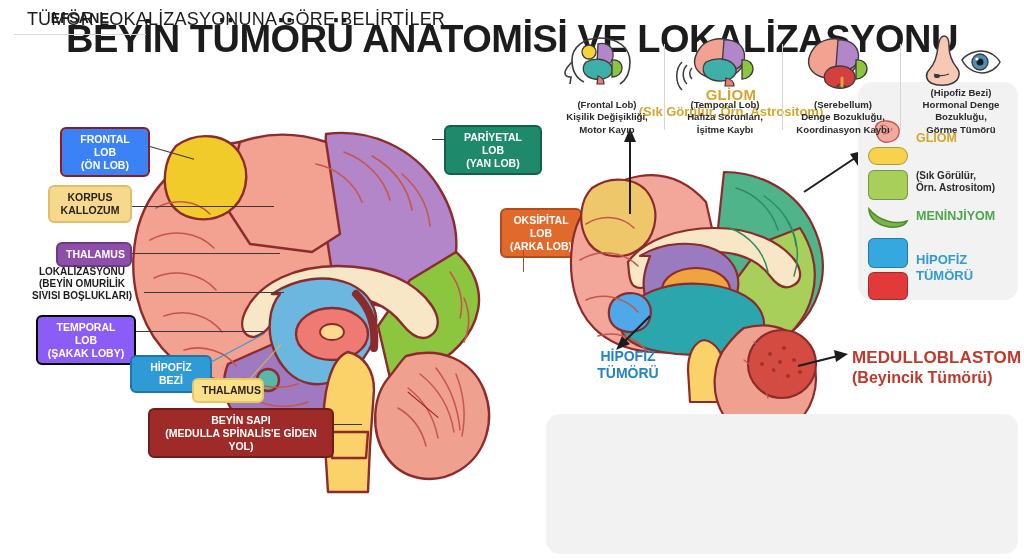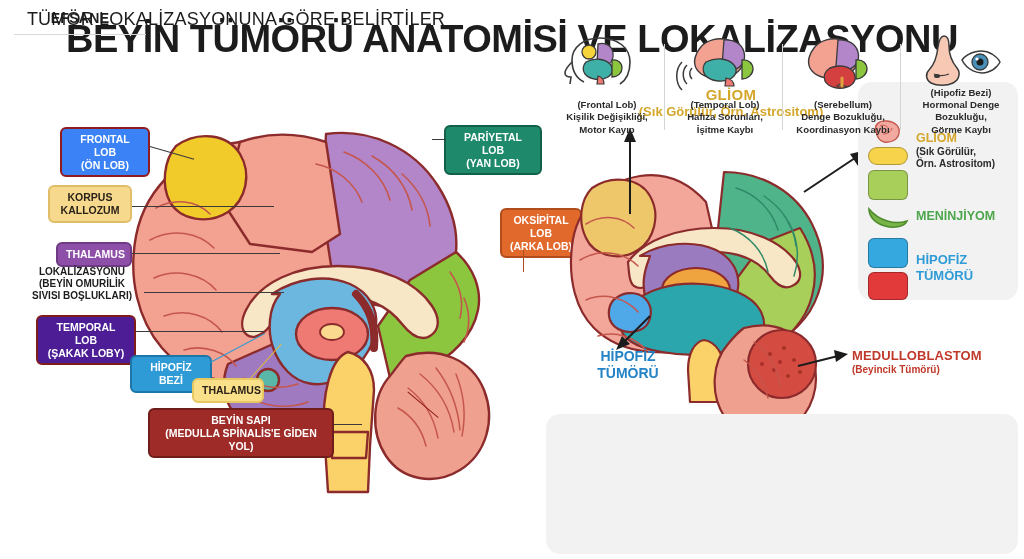--- a/index.html
+++ b/index.html
@@ -141,21 +141,21 @@
   <div class="leader" style="left:132px;top:206px;width:142px;"></div>
 
   <div class="badge" style="left:56px;top:242px;width:76px;background:#8e4fa8;color:#fff;border:2px solid #6d3a83;">THALAMUS</div>
   <div class="leader" style="left:132px;top:253px;width:148px;"></div>
 
   <div class="badge plain" style="left:22px;top:266px;width:120px;color:#1c1c1c;font-size:10px;">LOKALİZASYONU
 (BEYİN OMURİLİK
 SIVISI BOŞLUKLARI)</div>
   <div class="leader" style="left:144px;top:292px;width:140px;"></div>
 
-  <div class="badge" style="left:36px;top:315px;width:100px;background:#4c1d95;color:#fff;border:2px solid #7f1d1d;">TEMPORAL LOB
+  <div class="badge" style="left:36px;top:315px;width:100px;background:#8b5cf6;color:#fff;border:2px solid #000000;">TEMPORAL LOB
 (ŞAKAK LOBY)</div>
   <div class="leader" style="left:136px;top:331px;width:128px;"></div>
 
   <div class="badge" style="left:130px;top:355px;width:82px;background:#2e9bd6;color:#fff;border:2px solid #1c76a8;">HİPOFİZ BEZİ</div>
   <div class="leader" style="left:210px;top:362px;width:62px;transform:rotate(-28deg);background:#2e9bd6;"></div>
 
   <div class="badge" style="left:192px;top:378px;width:72px;background:#fbe08a;color:#2a2218;border:2px solid #e7c75f;">THALAMUS</div>
   <div class="leader" style="left:250px;top:378px;width:46px;transform:rotate(-48deg);background:#e0b93f;"></div>
 
   <div class="badge" style="left:148px;top:408px;width:186px;background:#9e2b27;color:#fff;border:2px solid #6f1d1a;">BEYİN SAPI
@@ -231,22 +231,22 @@
   </svg>
 
   <div class="abs" style="left:588px;top:348px;width:80px;font-size:14px;font-weight:bold;color:#2383c4;line-height:1.2;white-space:pre-line;text-align:center;">HİPOFİZ
 TÜMÖRÜ</div>
   <svg class="abs" style="left:612px;top:312px;" width="44" height="40">
     <line x1="38" y1="4" x2="10" y2="32" stroke="#1c1c1c" stroke-width="2"></line>
     <polygon points="4,38 18,32 10,24" fill="#1c1c1c"></polygon>
   </svg>
 
   <div class="abs" style="left:852px;top:348px;width:170px;">
-    <div style="font-size:13px;font-weight:bold;color:#c0392b;letter-spacing:0.1px;">MEDULLOBLASTOM</div>
-    <div style="font-size:10px;font-weight:bold;color:#c0392b;margin-top:1px;">(Beyincik Tümörü)</div>
+    <div style="font-size:17px;font-weight:bold;color:#c0392b;letter-spacing:0.1px;">MEDULLOBLASTOM</div>
+    <div style="font-size:16px;font-weight:bold;color:#c0392b;margin-top:1px;">(Beyincik Tümörü)</div>
   </div>
   <svg class="abs" style="left:796px;top:348px;" width="56" height="26">
     <line x1="2" y1="18" x2="42" y2="8" stroke="#1c1c1c" stroke-width="2"></line>
     <polygon points="52,6 38,2 40,14" fill="#1c1c1c"></polygon>
   </svg>
 
   <div id="legend-card"></div>
   <div id="legend-title">EFSANE</div>
   <div id="legend-rule"></div>
 
@@ -260,21 +260,21 @@
   <div class="sw sw-rect" style="left:868px;top:147px;width:38px;height:16px;background:#f6d34a;border-radius:9px;"></div>
   <div class="sw sw-rect" style="left:868px;top:170px;width:38px;height:28px;background:#a8cf5a;"></div>
   <svg class="sw" style="left:866px;top:203px;" width="44" height="24" viewBox="0 0 44 24">
     <path d="M3 6c10 12 26 16 38 12-2 5-12 8-22 5C10 21 3 14 3 6Z" fill="#79b448" stroke="#4e8a2c" stroke-width="1.6"></path>
   </svg>
   <div class="sw sw-rect" style="left:868px;top:238px;width:38px;height:28px;background:#35a8e0;"></div>
   <div class="sw sw-rect" style="left:868px;top:272px;width:38px;height:26px;background:#e2393b;"></div>
 
   <div class="legend-label" style="left:916px;top:118px;width:104px;">
     <span style="color:#d4a72c;font-size:12.5px;">GLİOM</span>
-    <div class="legend-sub" style="white-space:pre-line;">(Sık Görülür,
+    <div class="legend-sub" style="white-space:pre-line;margin-top:24px;">(Sık Görülür,
 Örn. Astrositom)</div>
   </div>
 
   <div class="legend-label" style="left:916px;top:196px;width:104px;">
     <span style="color:#4ca64c;font-size:12.5px;">MENİNJİYOM</span>
   </div>
 
   <div class="legend-label" style="left:916px;top:252px;width:104px;color:#2e9bd6;font-size:13px;white-space:pre-line;line-height:1.2;">HİPOFİZ
 TÜMÖRÜ</div>
 
@@ -338,16 +338,16 @@
       <path d="M32 40c4 2 10 2 15 0" fill="none" stroke="#3a3a3a" stroke-width="1.3"></path>
       <ellipse cx="35" cy="42" rx="3" ry="2" fill="#3a3a3a"></ellipse>
       <path d="M60 26c6-8 20-12 30-6 6 4 8 8 8 8s-4 8-12 10c-10 3-21-2-26-12Z" fill="#ffffff" stroke="#3a3a3a" stroke-width="1.5"></path>
       <circle cx="78" cy="28" r="8" fill="#4a90b8" stroke="#3a3a3a" stroke-width="1.3"></circle>
       <circle cx="78" cy="28" r="3.5" fill="#1c1c1c"></circle>
       <circle cx="75" cy="25" r="1.6" fill="#ffffff"></circle>
     </svg>
     <div class="sym-text">(Hipofiz Bezi)
 Hormonal Denge
 Bozukluğu,
-Görme Kaybı</div>
+Görme Tümörü</div>
   </div>
 
 </div>
 
 </body></html>

